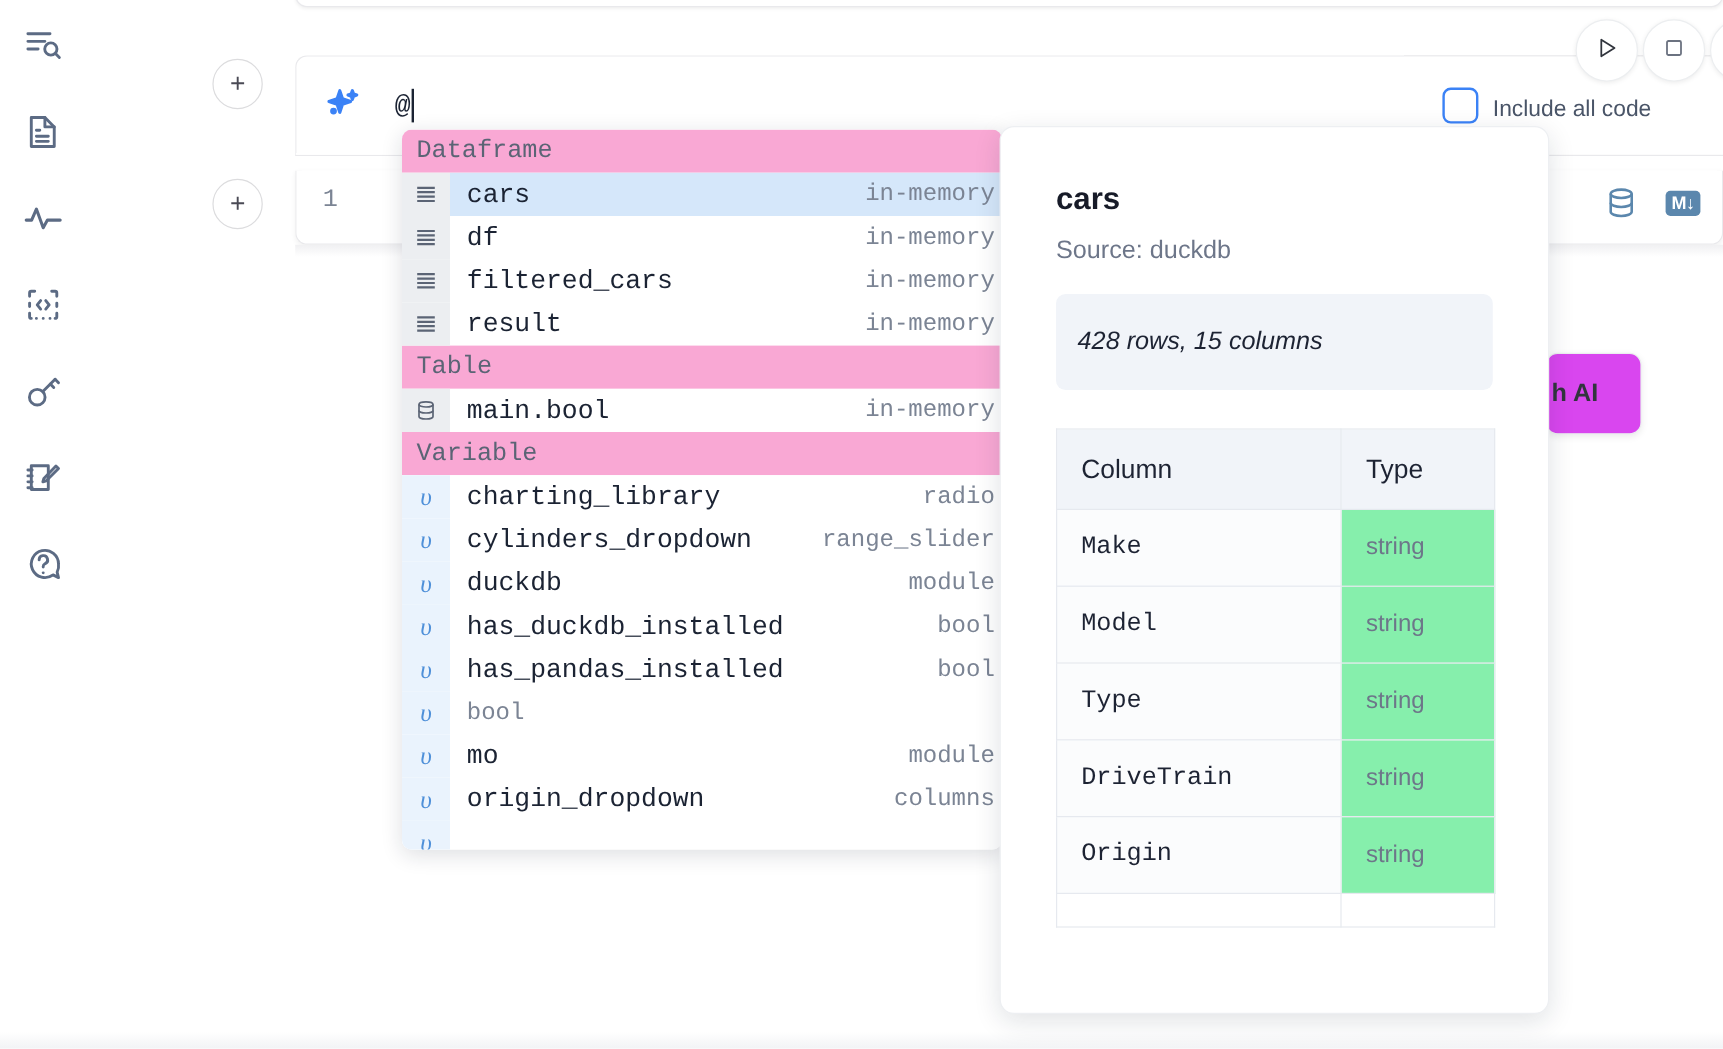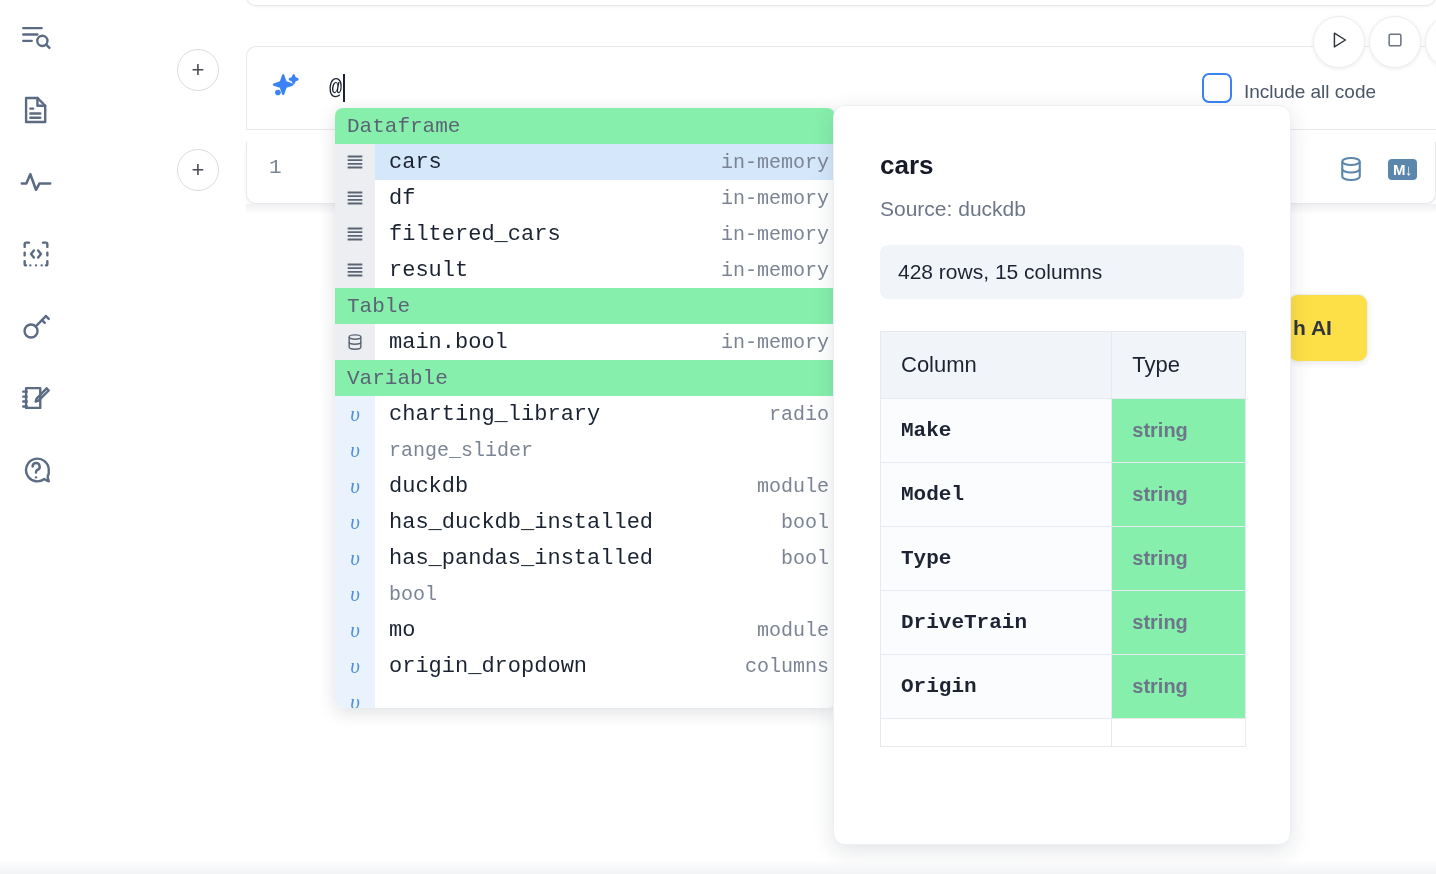--- a/index.html
+++ b/index.html
@@ -106,38 +106,38 @@
     cursor: pointer;
   }
   .cell-shadow-strip {
     position:absolute; left:246px; top:204px; width:1190px; height:10px;
     background: linear-gradient(#f0f0f2, #ffffff);
   }
 
   
   .ai-btn-partial {
     position: absolute; left: 1288px; top: 294px; width: 80px; height: 68px;
-    background: #fde047; border: 1px solid #eceef0; border-radius: 10px;
+    background: #d946ef; border: 1px solid #eceef0; border-radius: 10px;
     box-shadow: 0 2px 6px rgba(0,0,0,0.08);
     display: flex; align-items: center; justify-content: flex-start;
     padding-left: 4px;
     font-size: 21px; font-weight: bold; color: #31353d;
     overflow: hidden;
   }
 
   
   .dropdown {
     position: absolute; left: 335px; top: 108px; width: 500px; height: 600px;
     background: #fff; border-radius: 8px;
     box-shadow: 0 4px 18px rgba(20,30,50,0.14);
     overflow: hidden; z-index: 20;
     font-family: "Liberation Mono", monospace;
   }
   .dd-group {
-    height: 36px; background: #86efac; color: #5b6475;
+    height: 36px; background: #f9a8d4; color: #5b6475;
     font-size: 21px; display: flex; align-items: center; padding-left: 12px;
   }
   .dd-row {
     height: 36px; display: flex; align-items: center;
     background: #fff; cursor: pointer;
   }
   .dd-gutter {
     width: 40px; height: 36px; flex: none;
     display: flex; align-items: center; justify-content: center;
     background: #eceef1; color: #5b6475;
@@ -156,25 +156,25 @@
   .preview {
     position: absolute; left: 833px; top: 105px; width: 458px; height: 740px;
     background: #fff; border: 1px solid #edeff2; border-radius: 12px;
     box-shadow: 0 6px 22px rgba(20,30,50,0.12);
     overflow: hidden; z-index: 30; padding: 44px 46px 0 46px;
   }
   .pv-title { font-size: 26px; font-weight: bold; color: #171b28; }
   .pv-source { font-size: 21px; color: #6d7689; margin-top: 16px; }
   .pv-stats {
     margin-top: 24px; background: #f1f4f9; border-radius: 8px;
-    padding: 15px 18px; font-size: 21px; color: #1d2333;
+    padding: 28px 18px; font-size: 21px; color: #1d2333; font-style: italic;
   }
   .pv-table { margin-top: 32px; width: 366px; border-collapse: collapse; }
   .pv-table th, .pv-table td {
-    border: 1px solid #e6e9ef; text-align: left; padding: 20px 20px; font-weight: bold;
+    border: 1px solid #e6e9ef; text-align: left; padding: 20px 20px;
   }
   .pv-table th { background: #f1f4f9; font-weight: normal; font-size: 22px; color: #1d2333; }
   .pv-table td.colname { font-family: "Liberation Mono", monospace; font-size: 21px; color: #1d2333; background:#fbfcfd;}
   .pv-table td.coltype { font-size: 20px; color: #6d7689; background:#86efac;}
   .pv-table tr.blank td { height: 28px; padding: 0; }
 
   .bottom-strip {
     position:absolute; left:0; bottom:0; width:1436px; height:14px;
     background: linear-gradient(#ffffff, #f2f3f5);
   }
@@ -363,20 +363,21 @@
       <div class="dd-row">
         <div class="dd-gutter var">υ</div>
         <div class="dd-body">
           <span class="dd-name">charting_library</span>
           <span class="dd-type">radio</span>
         </div>
       </div>
       <div class="dd-row">
         <div class="dd-gutter var">υ</div>
         <div class="dd-body">
+          <span class="dd-name">cylinders_dropdown</span>
           <span class="dd-type">range_slider</span>
         </div>
       </div>
       <div class="dd-row">
         <div class="dd-gutter var">υ</div>
         <div class="dd-body">
           <span class="dd-name">duckdb</span>
           <span class="dd-type">module</span>
         </div>
       </div>

